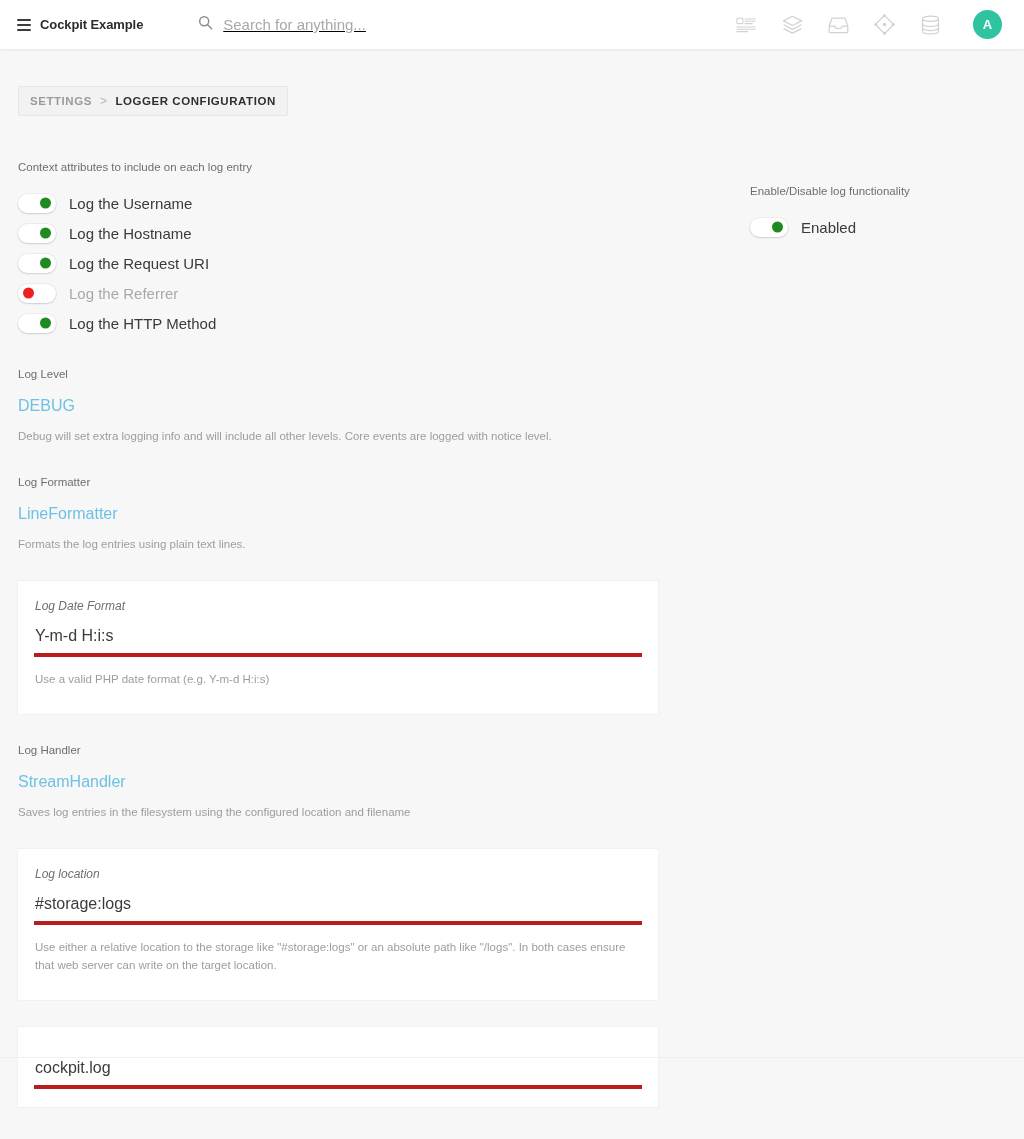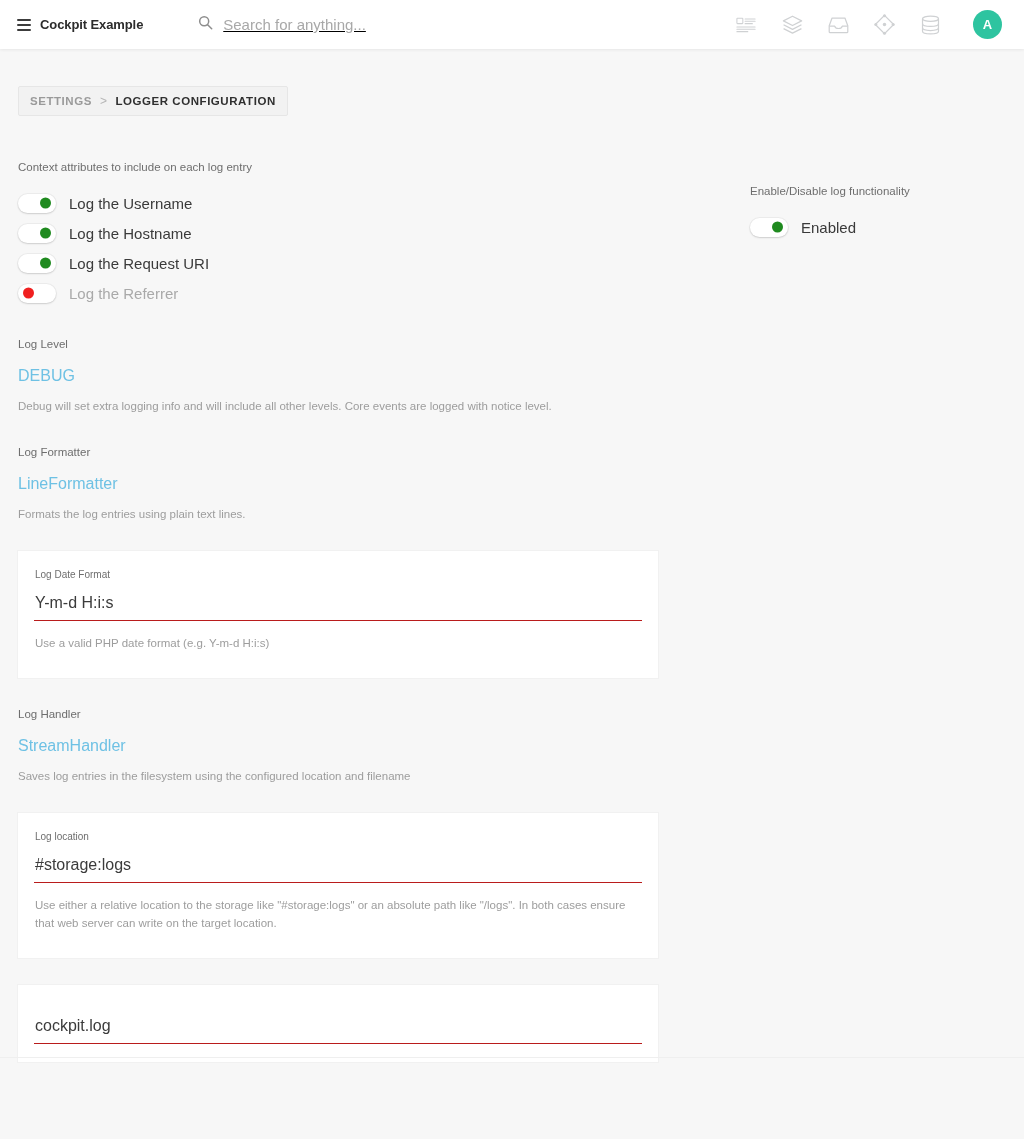--- a/index.html
+++ b/index.html
@@ -156,29 +156,30 @@
 
   
   .card {
     background: #ffffff;
     width: 640px;
     margin-top: 27px;
     padding: 18px 16px 0 16px;
     box-shadow: 0 0 0 1px rgba(0,0,0,0.025);
   }
   .card-label {
-    font-size: 10px;
+    font-size: 12px;
     color: #6e6e6e;
     padding-left: 1px;
+    font-style: italic;
   }
   .card-input {
     display: block;
     width: 100%;
     border: none;
-    border-bottom: 1px solid #b91c1c;
+    border-bottom: 4px solid #b91c1c;
     outline: none;
     background: transparent;
     font-family: "Liberation Sans", sans-serif;
     font-size: 16px;
     color: #3b3b3b;
     padding: 9px 0 8px 1px;
     margin-top: 5px;
   }
   .card-help {
     font-size: 11.5px;
@@ -305,20 +306,26 @@
             <span class="toggle-label">Log the Request URI</span>
           </div>
 
           <div class="toggle-row is-off">
             <span class="switch off">
                 <span class="knob"></span>
               </span>
             <span class="toggle-label">Log the Referrer</span>
           </div>
 
+          <div class="toggle-row">
+            <span class="switch on">
+                <span class="knob"></span>
+              </span>
+            <span class="toggle-label">Log the HTTP Method</span>
+          </div>
 
         </div>
 
         <div class="field-block">
           <div class="section-label">Log Level</div>
           <a class="field-value">DEBUG</a>
           <div class="field-help">Debug will set extra logging info and will include all other levels. Core events are logged with notice level.</div>
         </div>
 
         <div class="field-block">

